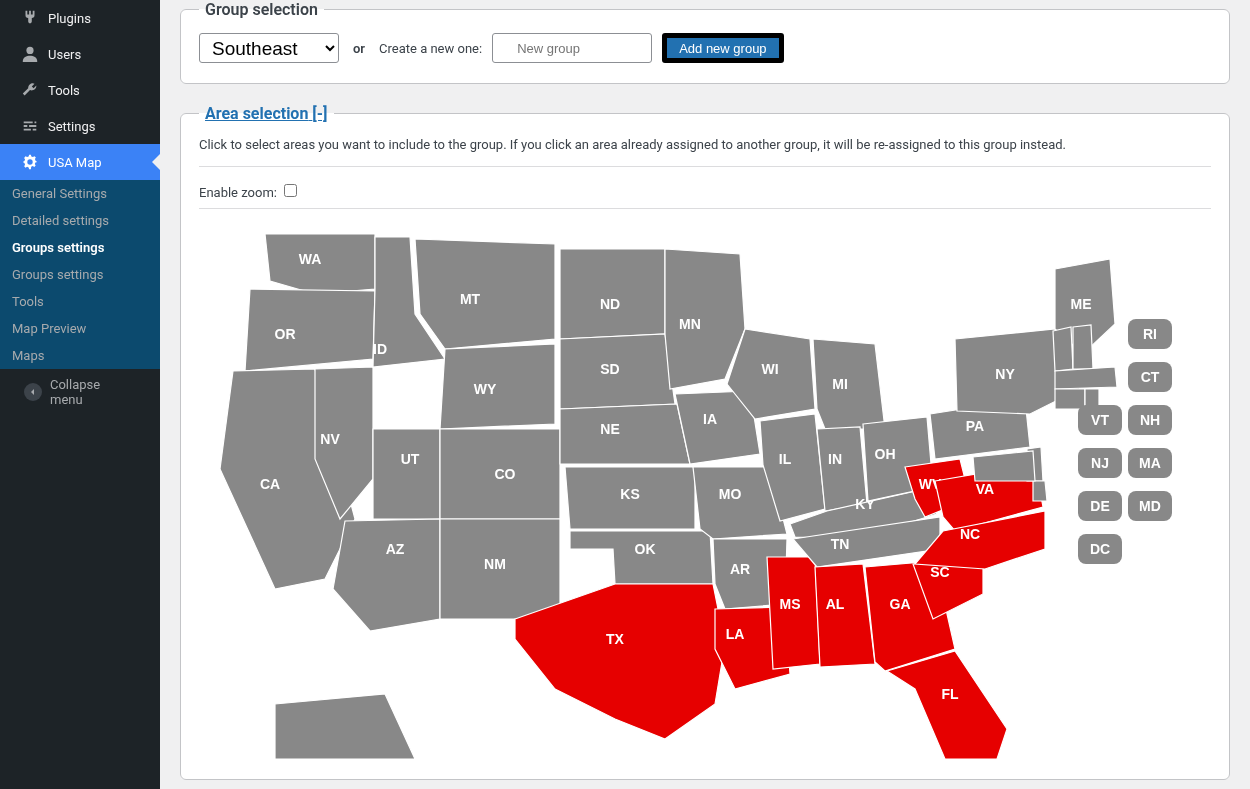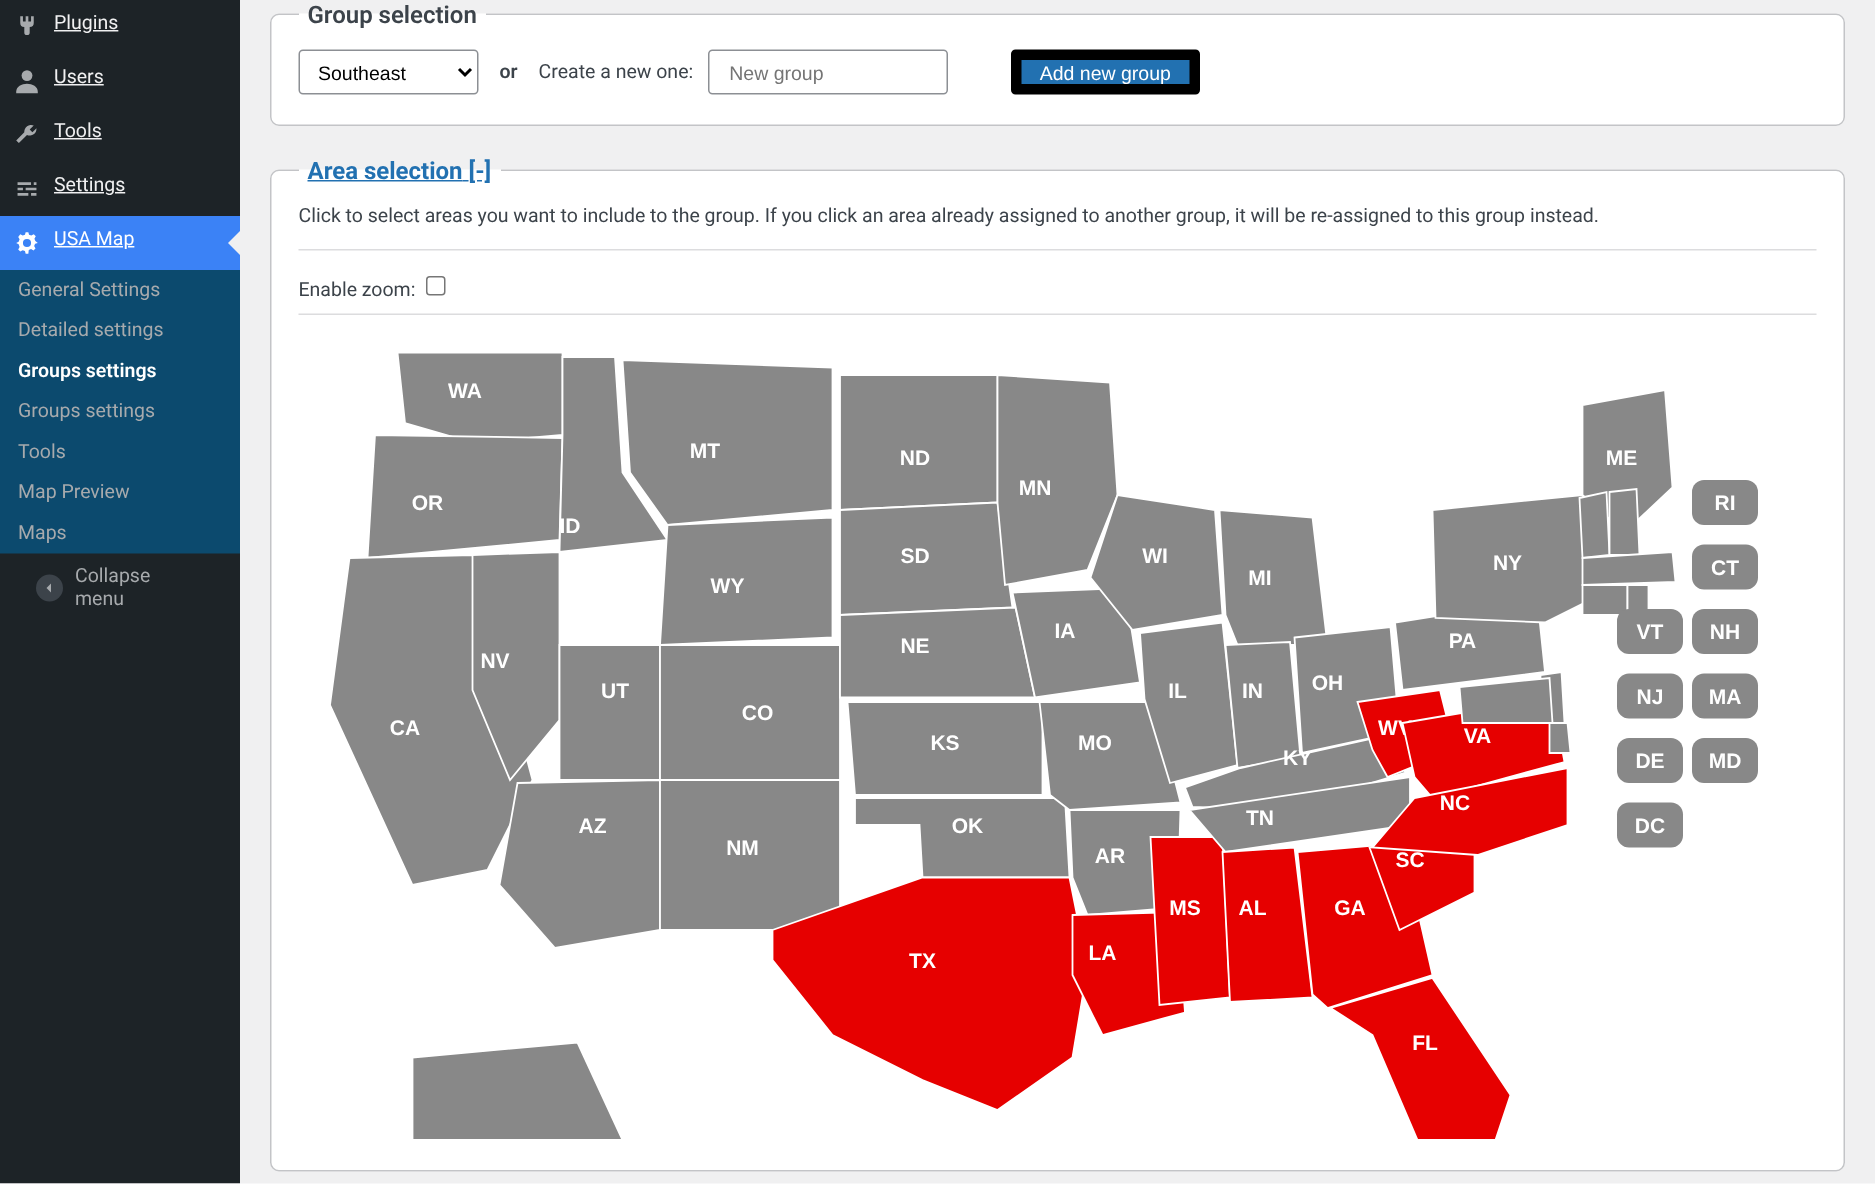--- a/index.html
+++ b/index.html
@@ -18,24 +18,24 @@
   
   .sidebar {
     width: 160px;
     background: #1d2327;
     color: #f0f0f1;
     height: 789px;
     overflow: hidden;
   }
   .menu-item {
     display: flex;
-    padding: 8px 8px;
+    align-items: center;
+    padding: 8px 20px;
     cursor: pointer;
     color: #f0f0f1;
-    text-decoration: underline;
   }
   .menu-item .icon {
     width: 20px;
     height: 20px;
     margin-right: 8px;
     display: flex;
     align-items: center;
     justify-content: center;
     color: #a7aaad;
   }
@@ -114,53 +114,52 @@
     gap: 10px;
     flex-wrap: wrap;
   }
 
   select.group-select {
     height: 30px;
     border: 1px solid #8c8f94;
     border-radius: 3px;
     background: #fff;
     padding: 0 24px 0 8px;
-    font-size: 13px;
+    font-size: 19px;
     min-width: 120px;
   }
 
   .or {
     font-weight: 600;
     color: #3c434a;
     padding: 0 4px;
   }
   .lbl {
     color: #3c434a;
   }
 
   input.newgrp {
     height: 30px;
     border: 1px solid #8c8f94;
     border-radius: 3px;
     background: #fff;
-    padding: 0 13px;
+    padding: 0 24px;
     font-size: 13px;
     width: 160px;
   }
 
   button.primary {
     height: 30px;
-    border: 7px solid #000000;
+    border: 5px solid #000000;
     background: #2271b1;
     color: #fff;
     border-radius: 3px;
     padding: 0 12px;
     font-size: 13px;
     cursor: pointer;
-    margin-left: 32px;
   }
 
   .enable-row {
     padding: 6px 0 8px 0;
     border-bottom: 1px solid #dcdcde;
     margin-bottom: 10px;
   }
   .hr-top {
     border: none;
     border-top: 1px solid #dcdcde;

